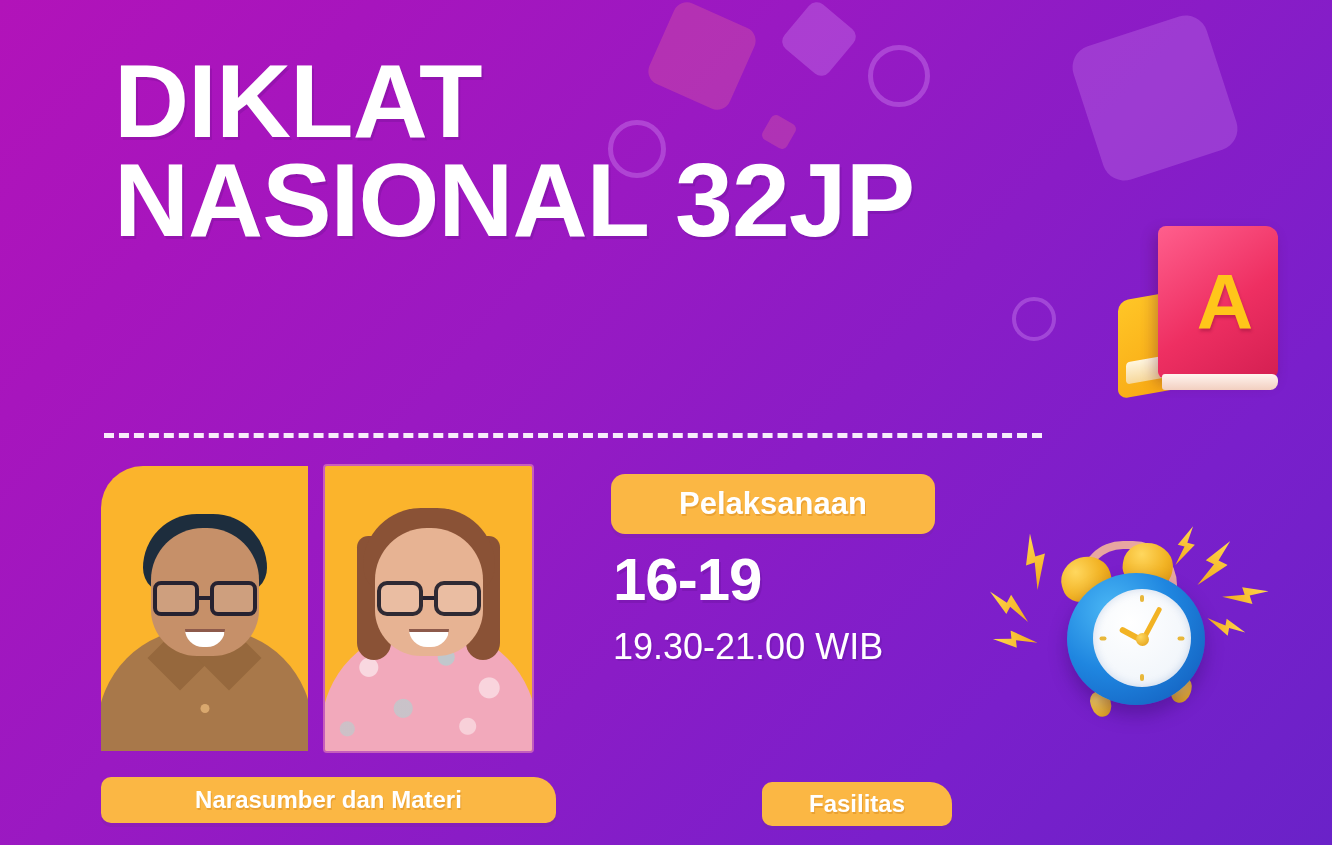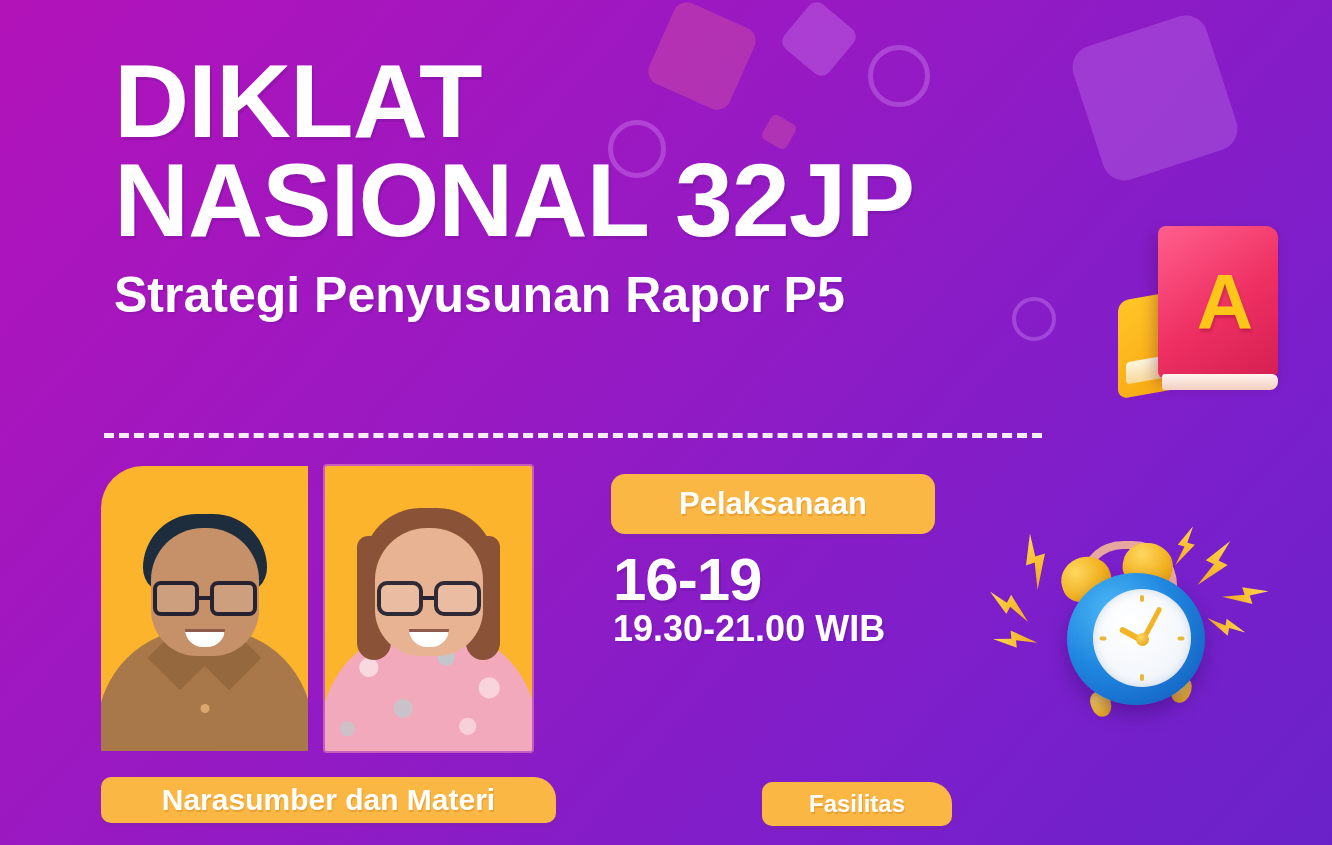--- a/index.html
+++ b/index.html
@@ -199,21 +199,21 @@
     box-shadow: 0 4px 0 rgba(120,40,140,0.22);
   }
   .badge-pelaksanaan {
     left: 611px; top: 474px; width: 324px; height: 60px;
     border-radius: 14px;
     font-size: 31px;
   }
   .badge-narasumber {
     left: 101px; top: 777px; width: 455px; height: 46px;
     border-radius: 10px 22px 10px 10px;
-    font-size: 30px;
+    font-size: 24px;
   }
   .badge-fasilitas {
     left: 762px; top: 782px; width: 190px; height: 44px;
     border-radius: 10px 22px 10px 10px;
     font-size: 24px;
   }
 
   
   .date-block {
     position: absolute;
@@ -229,23 +229,23 @@
     text-shadow: 2px 3px 0 rgba(70,10,110,0.18);
   }
   .date-month {
     margin-top: 8px;
     font-size: 46px;
     font-weight: 700;
     line-height: 1.05;
     text-shadow: 2px 2px 0 rgba(70,10,110,0.16);
   }
   .date-time {
-    margin-top: 2px;
+    margin-top: 20px;
     font-size: 36px;
-    font-weight: 700;
+    font-weight: 400;
     line-height: 1.1;
     text-shadow: 2px 2px 0 rgba(70,10,110,0.16);
   }
 
   
   .book-wrap { position: absolute; left: 1118px; top: 218px; width: 210px; height: 200px; }
   .book-under {
     position: absolute; left: 0; top: 70px;
     width: 150px; height: 98px;
     background: linear-gradient(150deg, #ffc627 0%, #f59b0b 100%);
@@ -358,21 +358,20 @@
   <div class="deco sq sq-c"></div>
   <div class="deco sq sq-d"></div>
   <div class="deco ring ring-a"></div>
   <div class="deco ring ring-b"></div>
   <div class="deco ring ring-c"></div>
 
   <div class="headline">
     <div class="title-line">DIKLAT</div>
     <div class="title-line">NASIONAL 32JP</div>
     <div class="subtitle">
-      <div>Strategi Penyusunan Rapor P5</div>
     </div>
   </div>
 
   <div class="divider"></div>
 
   <div class="photos">
     <div class="photo-card left">
       <div class="person man">
         <div class="p-body"></div>
         <div class="p-collar-l"></div>

